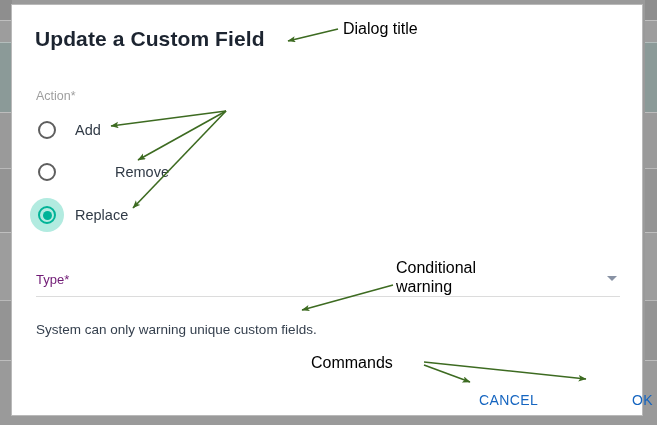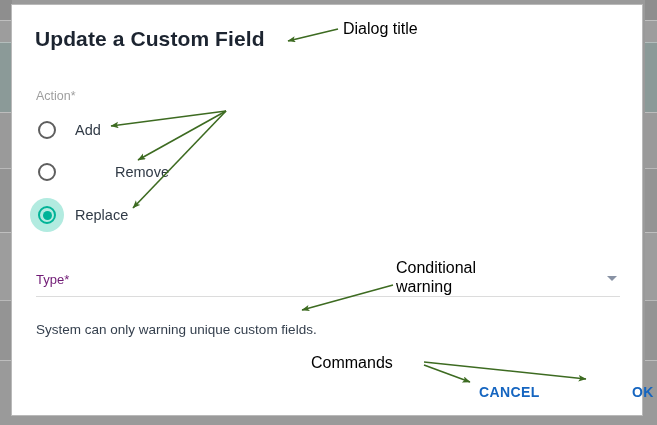--- a/index.html
+++ b/index.html
@@ -158,29 +158,30 @@
     top: 317px;
     font-size: 13.5px;
     color: #343f4d;
     white-space: nowrap;
   }
 
   
   .cmd-btn {
     position: absolute;
     font-size: 14px;
-    font-weight: bold;
+    font-weight: normal;
     color: #1565c0;
     letter-spacing: 0.4px;
     white-space: nowrap;
     background: none;
     border: none;
     padding: 0;
     font-family: "Liberation Sans", sans-serif;
     cursor: pointer;
+    margin-top: 8px;
   }
   .cmd-btn.cancel { left: 467px; top: 379px; }
   .cmd-btn.ok     { left: 620px; top: 379px; }
 
   
   #annotations {
     position: absolute;
     left: 0; top: 0;
     width: 657px; height: 425px;
     pointer-events: none;

